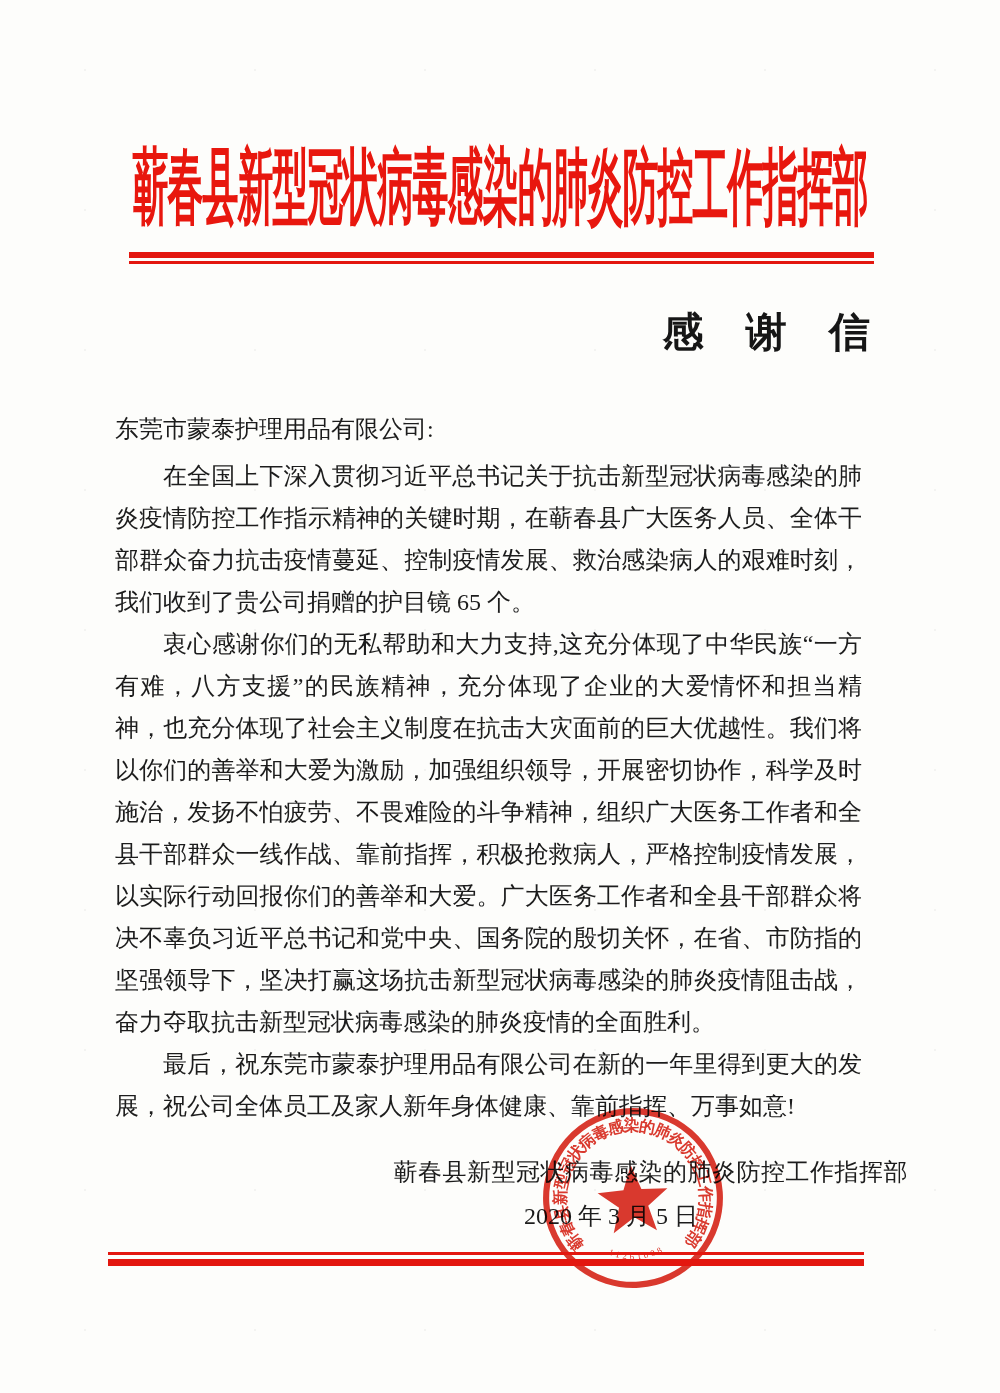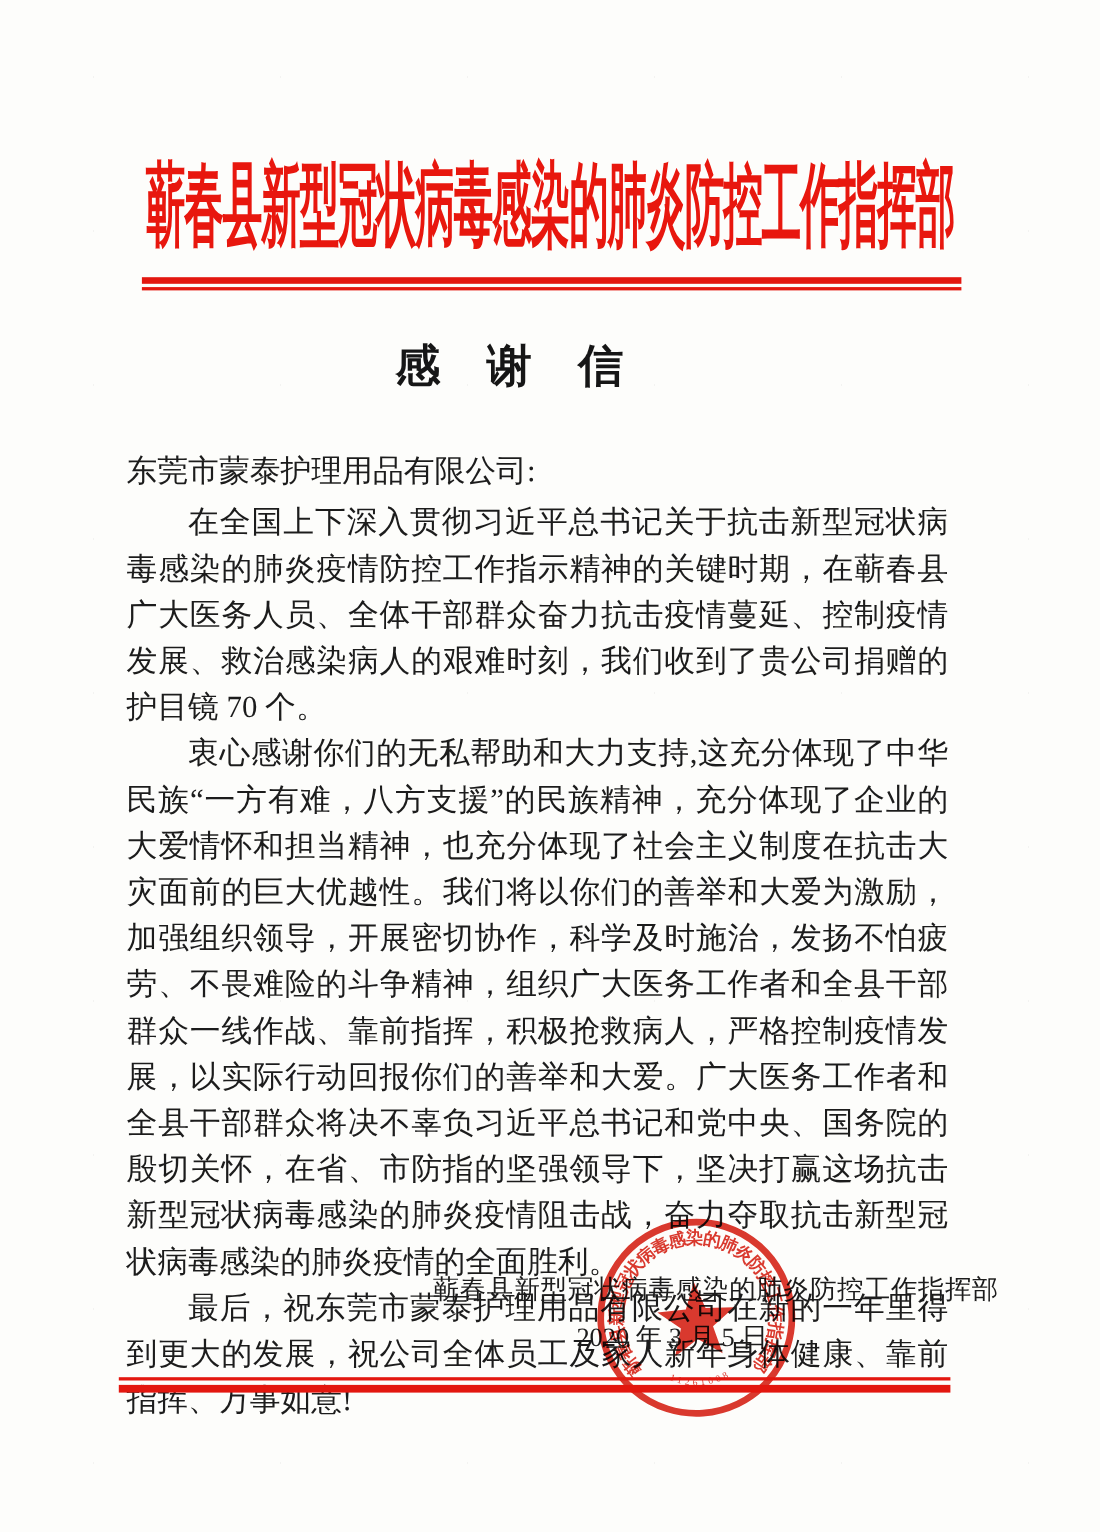--- a/index.html
+++ b/index.html
@@ -28,29 +28,28 @@
     white-space:nowrap;
   }
   .rule{position:absolute;left:129px;width:745px;background:#e3170f;}
   .rule-top-thick{top:252px;height:6px;}
   .rule-top-thin{top:261px;height:3px;}
   .rule-bot-thin{top:1252px;height:3px;left:108px;width:756px;}
   .rule-bot-thick{top:1259px;height:7px;left:108px;width:756px;}
   
   .title{
     position:absolute;top:305px;left:0;width:886px;
-    text-align:center;
+    text-align:right;
     font-size:41px;font-weight:bold;color:#161616;
     letter-spacing:16px;
-    margin-left:28px;
   }
   
   .body{
     position:absolute;top:408px;left:115px;width:747px;
-    font-size:28px;line-height:42px;color:#1c1c1c;
+    font-size:24px;line-height:42px;color:#1c1c1c;
     text-align:justify;
   }
   .salutation{margin:0 0 5px 0;}
   .body p{margin:0;text-indent:2em;text-align:justify;}
   
   .signature{
     position:absolute;top:1156px;right:138px;
     font-size:24px;color:#1c1c1c;letter-spacing:0.5px;
     white-space:nowrap;
   }
@@ -76,21 +75,21 @@
     <span>蕲春县新型冠状病毒感染的肺炎防控工作指挥部</span>
   </div>
 
   <div class="rule rule-top-thick"></div>
   <div class="rule rule-top-thin"></div>
 
   <div class="title">感 谢 信</div>
 
   <div class="body">
     <div class="salutation">东莞市蒙泰护理用品有限公司:</div>
-    <p>在全国上下深入贯彻习近平总书记关于抗击新型冠状病毒感染的肺炎疫情防控工作指示精神的关键时期，在蕲春县广大医务人员、全体干部群众奋力抗击疫情蔓延、控制疫情发展、救治感染病人的艰难时刻，我们收到了贵公司捐赠的护目镜 70 个。</p>
+    <p>在全国上下深入贯彻习近平总书记关于抗击新型冠状病毒感染的肺炎疫情防控工作指示精神的关键时期，在蕲春县广大医务人员、全体干部群众奋力抗击疫情蔓延、控制疫情发展、救治感染病人的艰难时刻，我们收到了贵公司捐赠的护目镜 65 个。</p>
     <p>衷心感谢你们的无私帮助和大力支持,这充分体现了中华民族“一方有难，八方支援”的民族精神，充分体现了企业的大爱情怀和担当精神，也充分体现了社会主义制度在抗击大灾面前的巨大优越性。我们将以你们的善举和大爱为激励，加强组织领导，开展密切协作，科学及时施治，发扬不怕疲劳、不畏难险的斗争精神，组织广大医务工作者和全县干部群众一线作战、靠前指挥，积极抢救病人，严格控制疫情发展，以实际行动回报你们的善举和大爱。广大医务工作者和全县干部群众将决不辜负习近平总书记和党中央、国务院的殷切关怀，在省、市防指的坚强领导下，坚决打赢这场抗击新型冠状病毒感染的肺炎疫情阻击战，奋力夺取抗击新型冠状病毒感染的肺炎疫情的全面胜利。</p>
     <p>最后，祝东莞市蒙泰护理用品有限公司在新的一年里得到更大的发展，祝公司全体员工及家人新年身体健康、靠前指挥、万事如意!</p>
   </div>
 
   <div class="signature">蕲春县新型冠状病毒感染的肺炎防控工作指挥部</div>
   <div class="date">2020 年 3 月 5 日</div>
 
   <svg class="seal" viewBox="0 0 180 180">
     <circle cx="90" cy="90" r="85" fill="none" stroke="#d92a1e" stroke-width="6"></circle>
     <defs>

